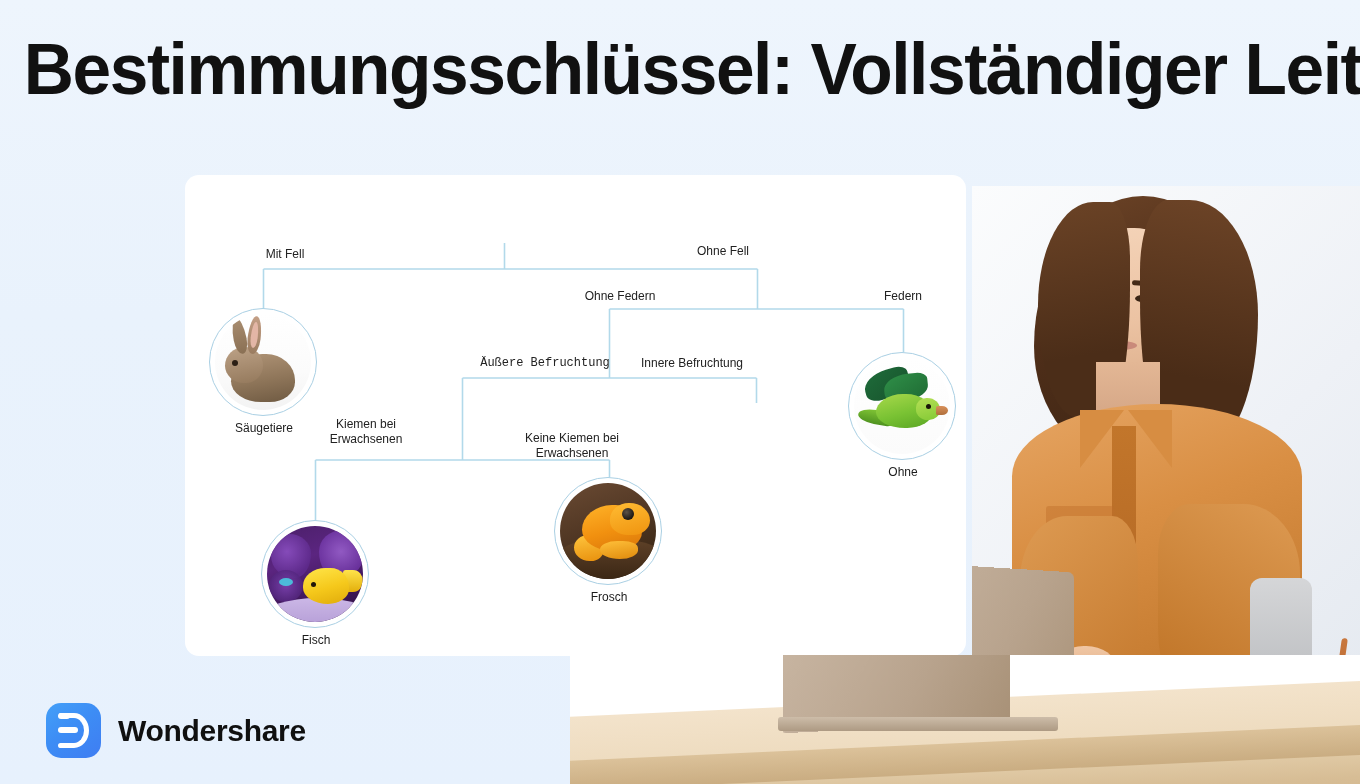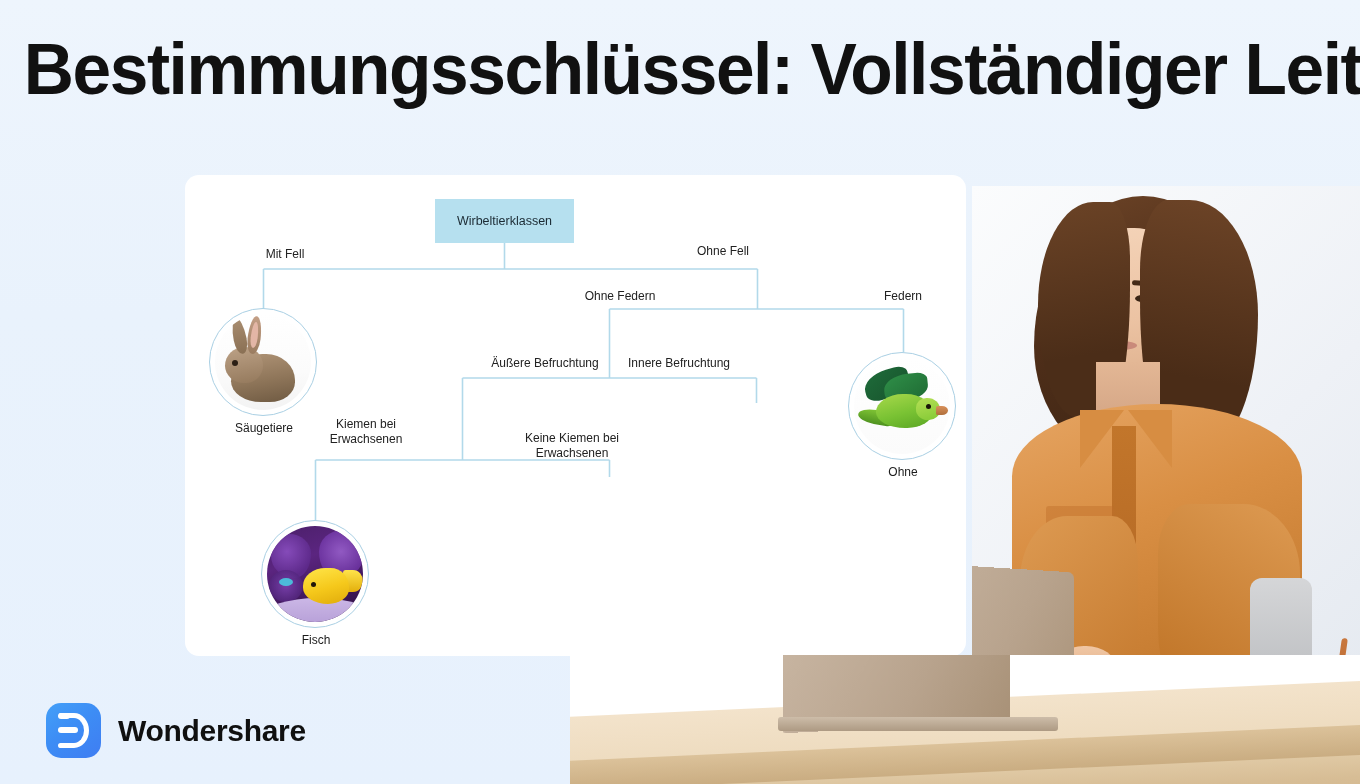--- a/index.html
+++ b/index.html
@@ -484,30 +484,27 @@
       <path d="M277.5 203 L571.5 203"></path>
       <path d="M277.5 203 L277.5 285"></path>
       <path d="M571.5 203 L571.5 228"></path>
 
       <path d="M130.5 285 L424.5 285"></path>
       <path d="M130.5 285 L130.5 345"></path>
       <path d="M424.5 285 L424.5 302"></path>
     </g>
   </svg>
 
-  <div class="node-root">
-    <span>Wirbeltierklassen</span>
-  </div>
 
   <div class="edge-label" style="left:45px;  top:72px;  width:110px;">Mit Fell</div>
   <div class="edge-label" style="left:483px; top:69px;  width:110px;">Ohne Fell</div>
   <div class="edge-label" style="left:375px; top:114px; width:120px;">Ohne Federn</div>
   <div class="edge-label" style="left:663px; top:114px; width:110px;">Federn</div>
-  <div class="edge-label" style="left:275px; top:181px; width:170px;">Äußere Befruchtung</div>
-  <div class="edge-label" style="left:409px; top:181px; width:170px;text-align:center;">Innere Befruchtung</div>
+  <div class="edge-label" style="left:275px; top:181px; width:170px;font-family:Liberation Mono, monospace;">Äußere Befruchtung</div>
+  <div class="edge-label" style="left:422px; top:181px; width:170px;text-align:center;">Innere Befruchtung</div>
   <div class="edge-label" style="left:121px; top:242px; width:120px;text-align:center;">Kiemen bei
 Erwachsenen</div>
   <div class="edge-label" style="left:312px; top:244px; width:150px;margin-top:12px;">Keine Kiemen bei
 Erwachsenen</div>
 
   <div class="leaf" style="left:76px; top:345px; width:110px;">
     <div class="circle">
       <div class="photo img-fish">
         <div class="fs-coral1"></div>
           <div class="fs-coral2"></div>
@@ -529,20 +526,33 @@
           <div class="rb-head"></div>
         <div class="rb-ear1"></div>
           <div class="rb-ear2"></div>
           <div class="rb-ear2i"></div>
         <div class="rb-eye"></div>
       </div>
     </div>
     <div class="caption">Säugetiere</div>
   </div>
 
+  <div class="leaf" style="left:369px; top:302px; width:110px;">
+    <div class="circle">
+      <div class="photo img-frog">
+        <div class="fr-log"></div>
+          <div class="fr-leg1"></div>
+        <div class="fr-body"></div>
+          <div class="fr-leg2"></div>
+        <div class="fr-head"></div>
+          <div class="fr-eye"></div>
+      </div>
+    </div>
+    <div class="caption">Frosch</div>
+  </div>
 
 
   <div class="leaf" style="left:663px; top:177px; width:110px;">
     <div class="circle">
       <div class="photo img-bird">
         <div class="bd-wing1"></div>
           <div class="bd-wing2"></div>
         <div class="bd-tail"></div>
           <div class="bd-body"></div>
         <div class="bd-head"></div>

